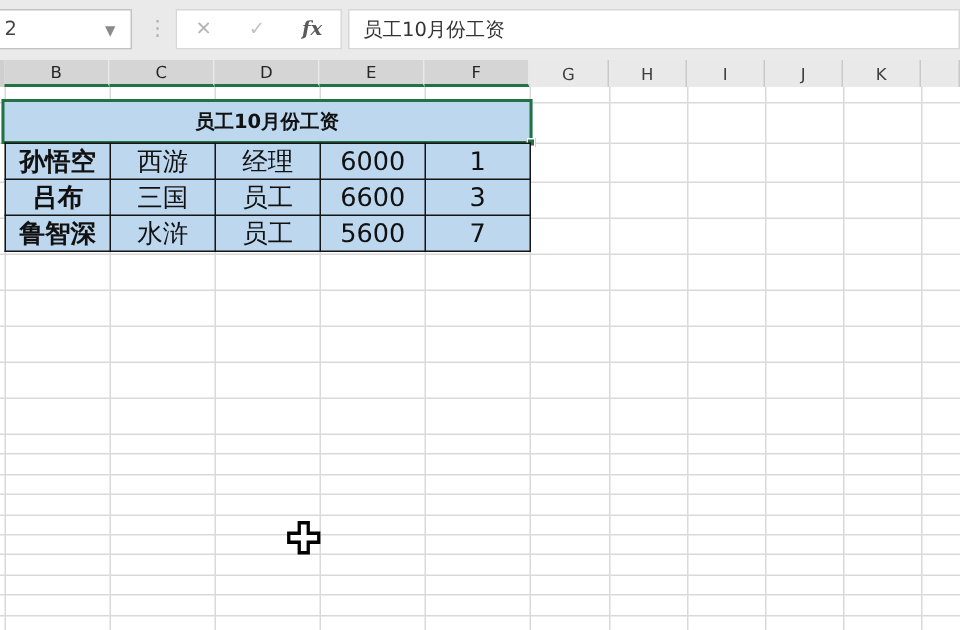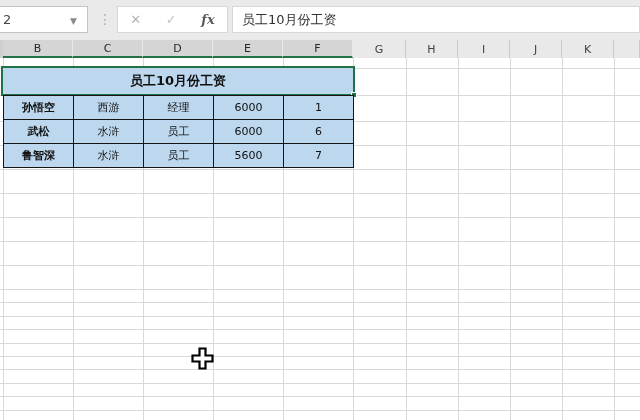--- a/index.html
+++ b/index.html
@@ -49,21 +49,21 @@
     display:flex; align-items:center; justify-content:center;
     font-size:13px; font-weight:bold; color:#111;
   }
   .fill-handle {
     position:absolute; right:-4px; bottom:-4px; width:6px; height:6px;
     background:#217346; border:1px solid #fff;
   }
   table.sheet { position:absolute; left:3px; top:95px; border-collapse:collapse; table-layout:fixed; }
   table.sheet td {
     width:70px; background:#bdd7ee; border:1.5px solid #151515;
-    text-align:center; vertical-align:middle; font-size:11px; color:#111;
+    text-align:center; vertical-align:middle; font-size:17px; color:#111;
     padding:0; overflow:hidden;
   }
   table.sheet tr.hdr td { height:25px; font-weight:bold; font-size:12px; }
   table.sheet tr.data td { height:24px; }
   table.sheet tr.data td.name { font-weight:bold; }
   
   .cell-cursor { position:absolute; left:191px; top:347px; width:23px; height:23px; }
 </style>
 </head>
 <body>
@@ -142,25 +142,25 @@
   <table class="sheet">
     <tbody>
     <tr class="data">
       <td class="name">孙悟空</td>
       <td>西游</td>
       <td>经理</td>
       <td>6000</td>
       <td>1</td>
     </tr>
     <tr class="data">
-      <td class="name">武松</td>
-      <td>水浒</td>
+      <td class="name">吕布</td>
+      <td>三国</td>
       <td>员工</td>
-      <td>6000</td>
-      <td>6</td>
+      <td>6600</td>
+      <td>3</td>
     </tr>
     <tr class="data">
       <td class="name">鲁智深</td>
       <td>水浒</td>
       <td>员工</td>
       <td>5600</td>
       <td>7</td>
     </tr>
   </tbody>
     </table>

